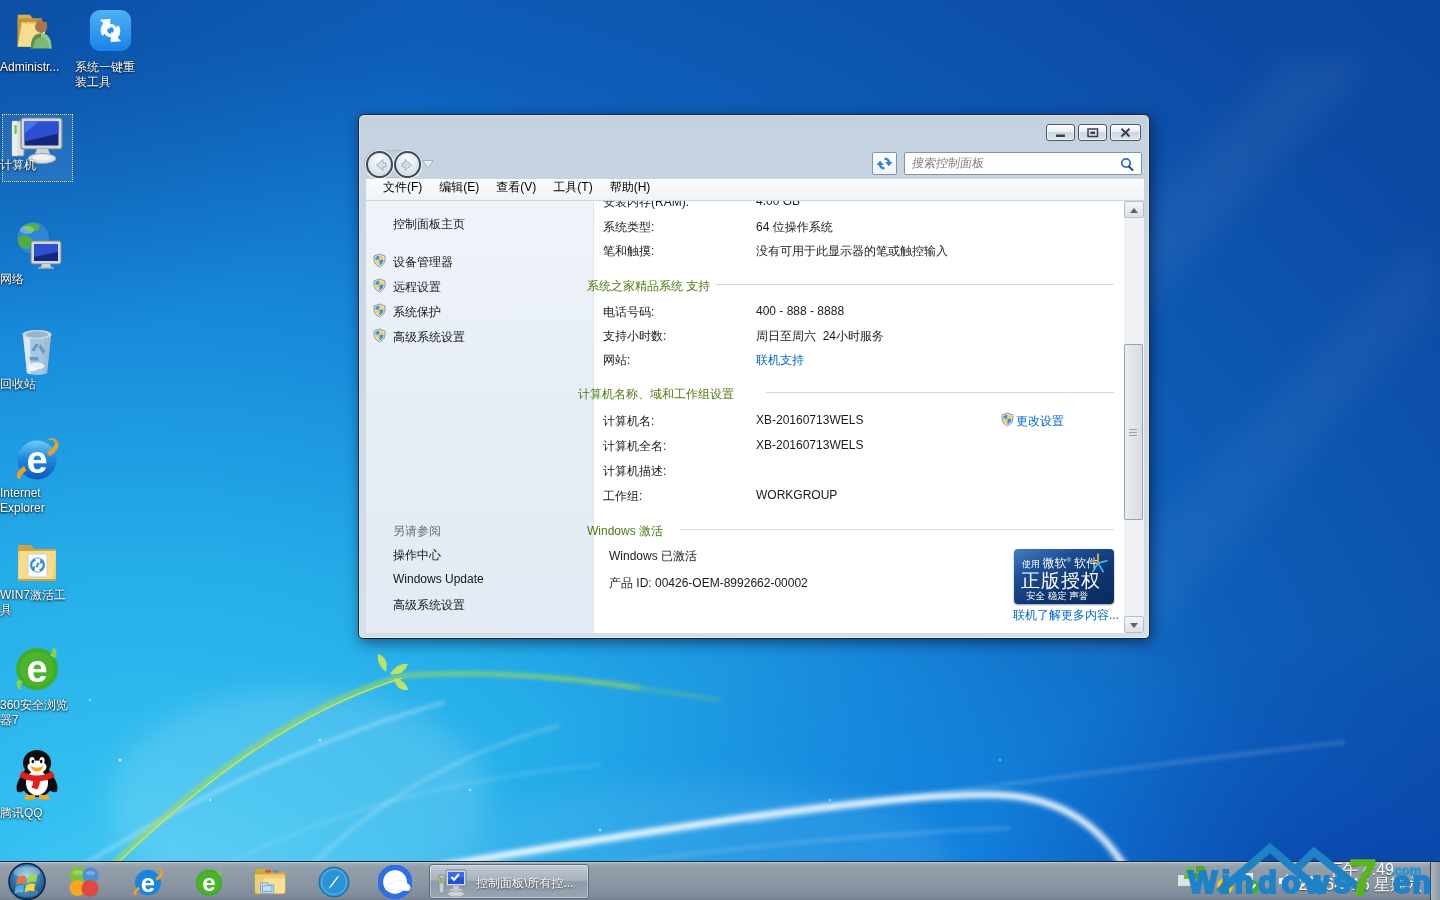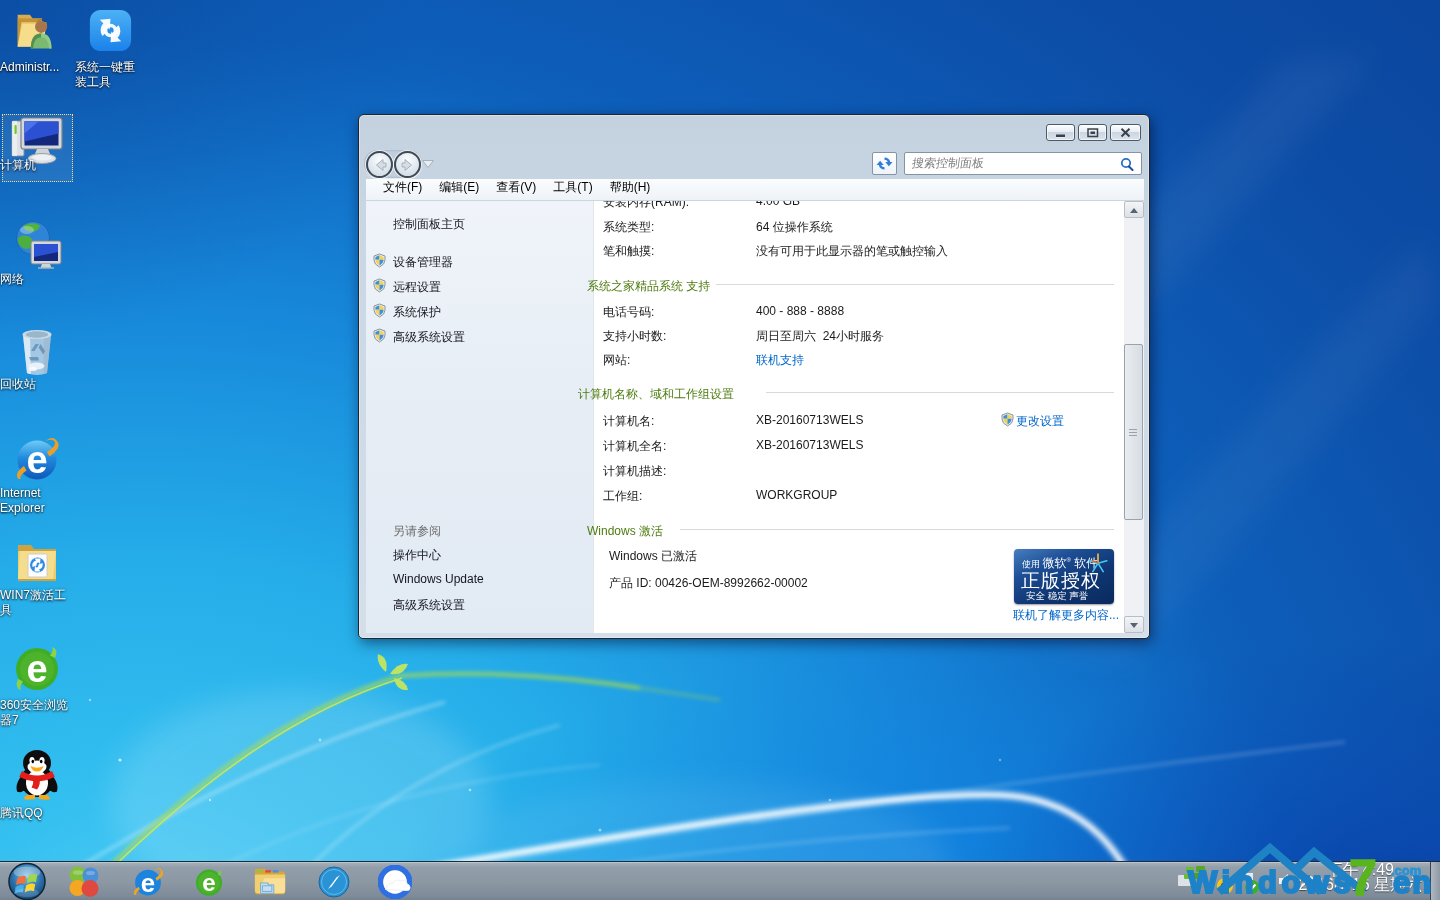--- a/index.html
+++ b/index.html
@@ -430,20 +430,33 @@
   <circle cx="17" cy="17" r="15" fill="none" stroke="#1567a0" stroke-width="1"></circle>
   <circle cx="17" cy="17" r="12.5" fill="none" stroke="#64b8e8" stroke-width="1"></circle>
   <path d="M11 24 L19.5 12.5 L23 10 L14.5 21.5 Z" fill="#fff"></path>
  </svg>
  
  <svg class="abs tico" style="left:378px" width="36" height="36" viewBox="0 0 36 36">
   <circle cx="18" cy="18" r="15.5" fill="none" stroke="#2f6fe4" stroke-width="6"></circle>
   <circle cx="18" cy="18" r="12.5" fill="#fff"></circle>
   <path d="M8 26 q1-7 8-7 q3-5 8-2 q5-3 7 3 q3 1 3 4 q0 3-3 3 Z" fill="#fff" stroke="#e8eef6" stroke-width="1"></path>
  </svg>
+ <div id="taskbtn">
+  <svg width="30" height="30" style="position:absolute;left:8px;top:2px" viewBox="0 0 30 30">
+   <rect x="1" y="8" width="5" height="18" rx="1" fill="#c8cdd2" stroke="#7a8188" stroke-width=".8"></rect>
+   <rect x="2.2" y="10.5" width="2.4" height="6" fill="#6abf30"></rect>
+   <rect x="8" y="3" width="20" height="16" rx="1.5" fill="#d5dade" stroke="#777e85" stroke-width="1"></rect>
+   <rect x="10" y="5" width="16" height="12" fill="#2450d8"></rect>
+   <path d="M10 5 h16 v5 l-16 3 Z" fill="#3d6ae8"></path>
+   <path d="M13.5 10 l2.5 3 5-6" stroke="#fff" stroke-width="2" fill="none"></path>
+   <path d="M15 19 h6 v3 h3 v2 h-12 v-2 h3 Z" fill="#c2c7cc"></path>
+   <ellipse cx="18" cy="27" rx="8" ry="2.5" fill="#cdd2d6"></ellipse>
+  </svg>
+  <div style="position:absolute;left:46px;top:10px;white-space:nowrap;overflow:hidden;width:108px">控制面板\所有控...</div>
+ </div>
  
  <g></g>
  <svg class="abs" style="left:1176px;top:3px" width="150" height="34">
   <rect x="2" y="10" width="13" height="11" rx="1" fill="#e8eaec" opacity=".9"></rect>
   <rect x="10" y="2" width="8" height="5" rx="1" fill="#6abf30"></rect>
         <rect x="20" y="1" width="9" height="6" rx="1" fill="#57a826"></rect>
   <rect x="8" y="9" width="7" height="5" rx="1" fill="#6abf30"></rect>
         <rect x="17" y="8" width="8" height="6" rx="1" fill="#4f9f20"></rect>
   <circle cx="49" cy="21" r="8" fill="#f5c816"></circle>
         <circle cx="46.5" cy="19.5" r="1.3" fill="#333"></circle>

